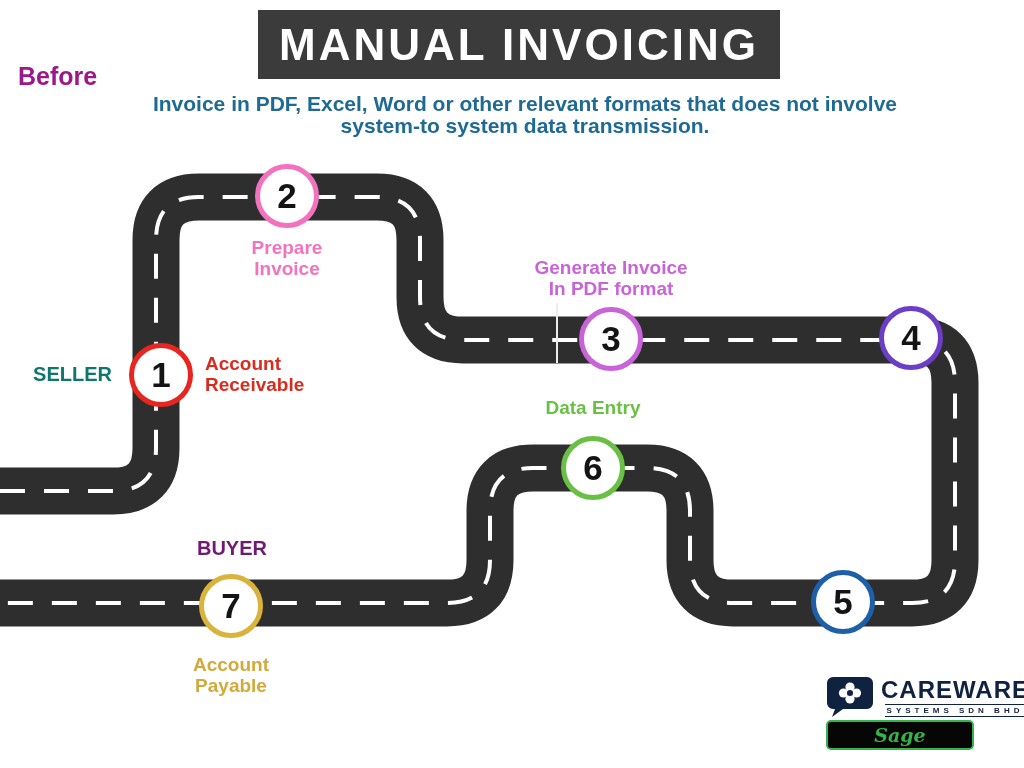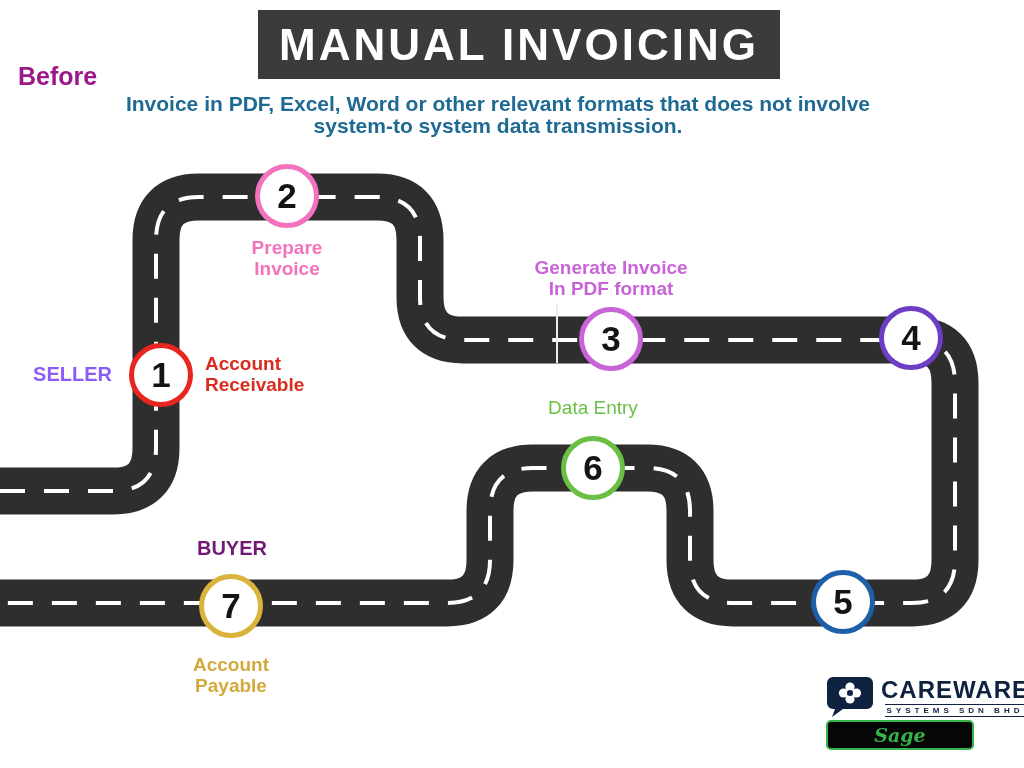--- a/index.html
+++ b/index.html
@@ -10,21 +10,21 @@
   .road-svg{position:absolute;left:0;top:0;z-index:1;}
   .stray-line{position:absolute;left:556px;top:303px;width:2px;height:60px;background:#ececec;z-index:2;}
 
   .before{position:absolute;left:18px;top:18px;font-size:25px;font-weight:800;z-index:3;margin-top:44px;}
   .title-banner{
     position:absolute;left:258px;top:10px;width:522px;height:69px;z-index:3;
     display:flex;align-items:center;justify-content:center;
   }
   .title-banner span{color:#ffffff;font-size:44px;font-weight:800;letter-spacing:3px;}
   .subtitle{
-    position:absolute;left:93px;top:93px;width:810px;z-index:3;
+    position:absolute;left:120px;top:93px;width:810px;z-index:3;
     text-align:center;font-size:21px;font-weight:700;line-height:22px;white-space:pre-line;
   }
 
   .node{
     position:absolute;width:64px;height:64px;box-sizing:border-box;border-radius:50%;
     background:#ffffff;border:5px solid #333;z-index:4;transform:translate(-50%,-50%);
     display:flex;align-items:center;justify-content:center;
   }
   .node span{font-size:35px;font-weight:800;color:#141414;}
   .n1{left:161px;top:375px;}
@@ -34,21 +34,21 @@
   .n5{left:843px;top:602px;}
   .n6{left:593px;top:468px;}
   .n7{left:231px;top:606px;}
 
   .label{position:absolute;z-index:5;font-size:19px;font-weight:600;line-height:21px;white-space:pre-line;text-align:center;}
   .lab-seller{left:20px;top:364px;width:92px;text-align:right;font-size:20px;font-weight:800;}
   .lab-ar{left:205px;top:353px;width:150px;text-align:left;}
   .lab-prepare{left:217px;top:237px;width:140px;}
   .lab-generate{left:505px;top:257px;width:212px;}
   .lab-send{left:803px;top:249px;width:212px;}
-  .lab-dataentry{left:513px;top:397px;width:160px;font-weight:400;}
+  .lab-dataentry{left:513px;top:397px;width:160px;font-weight:700;}
   .lab-receive{left:717px;top:517px;width:212px;font-weight:700;}
   .lab-buyer{left:176px;top:538px;width:112px;font-weight:800;font-size:20px;}
   .lab-payable{left:171px;top:654px;width:120px;}
 
   .careware{position:absolute;left:826px;top:676px;z-index:6;display:flex;align-items:center;gap:7px;}
   .cw-text{display:flex;flex-direction:column;align-items:center;}
   .cw-name{font-size:24px;font-weight:800;letter-spacing:1px;line-height:24px;}
   .cw-sub{font-size:8px;font-weight:700;letter-spacing:4px;margin-top:2px;
           border-top:1px solid #0f2340;border-bottom:1px solid #0f2340;padding:1px 2px;}
   .sage-badge{
@@ -103,21 +103,21 @@
   <div class="node n5" style="border-color: rgb(29, 95, 168);">
     <span>5</span>
   </div>
   <div class="node n6" style="border-color: rgb(106, 191, 69);">
     <span>6</span>
   </div>
   <div class="node n7" style="border-color: rgb(217, 179, 60);">
     <span>7</span>
   </div>
 
-  <div class="label lab-seller" style="color: #8b5cf6;">SELLER</div>
+  <div class="label lab-seller" style="color: #0f766e;">SELLER</div>
   <div class="label lab-ar" style="color: rgb(217, 43, 30);">Account
 Receivable</div>
   <div class="label lab-generate" style="color: rgb(201, 100, 216);">Generate Invoice
 In PDF format</div>
   <div class="label lab-prepare" style="color: rgb(242, 114, 189);">Prepare
 Invoice</div>
   <div class="label lab-dataentry" style="color: rgb(106, 191, 69);">Data Entry</div>
   <div class="label lab-buyer" style="color: #701a75;">BUYER</div>
   <div class="label lab-payable" style="color: rgb(210, 169, 58);">Account
 Payable</div>

